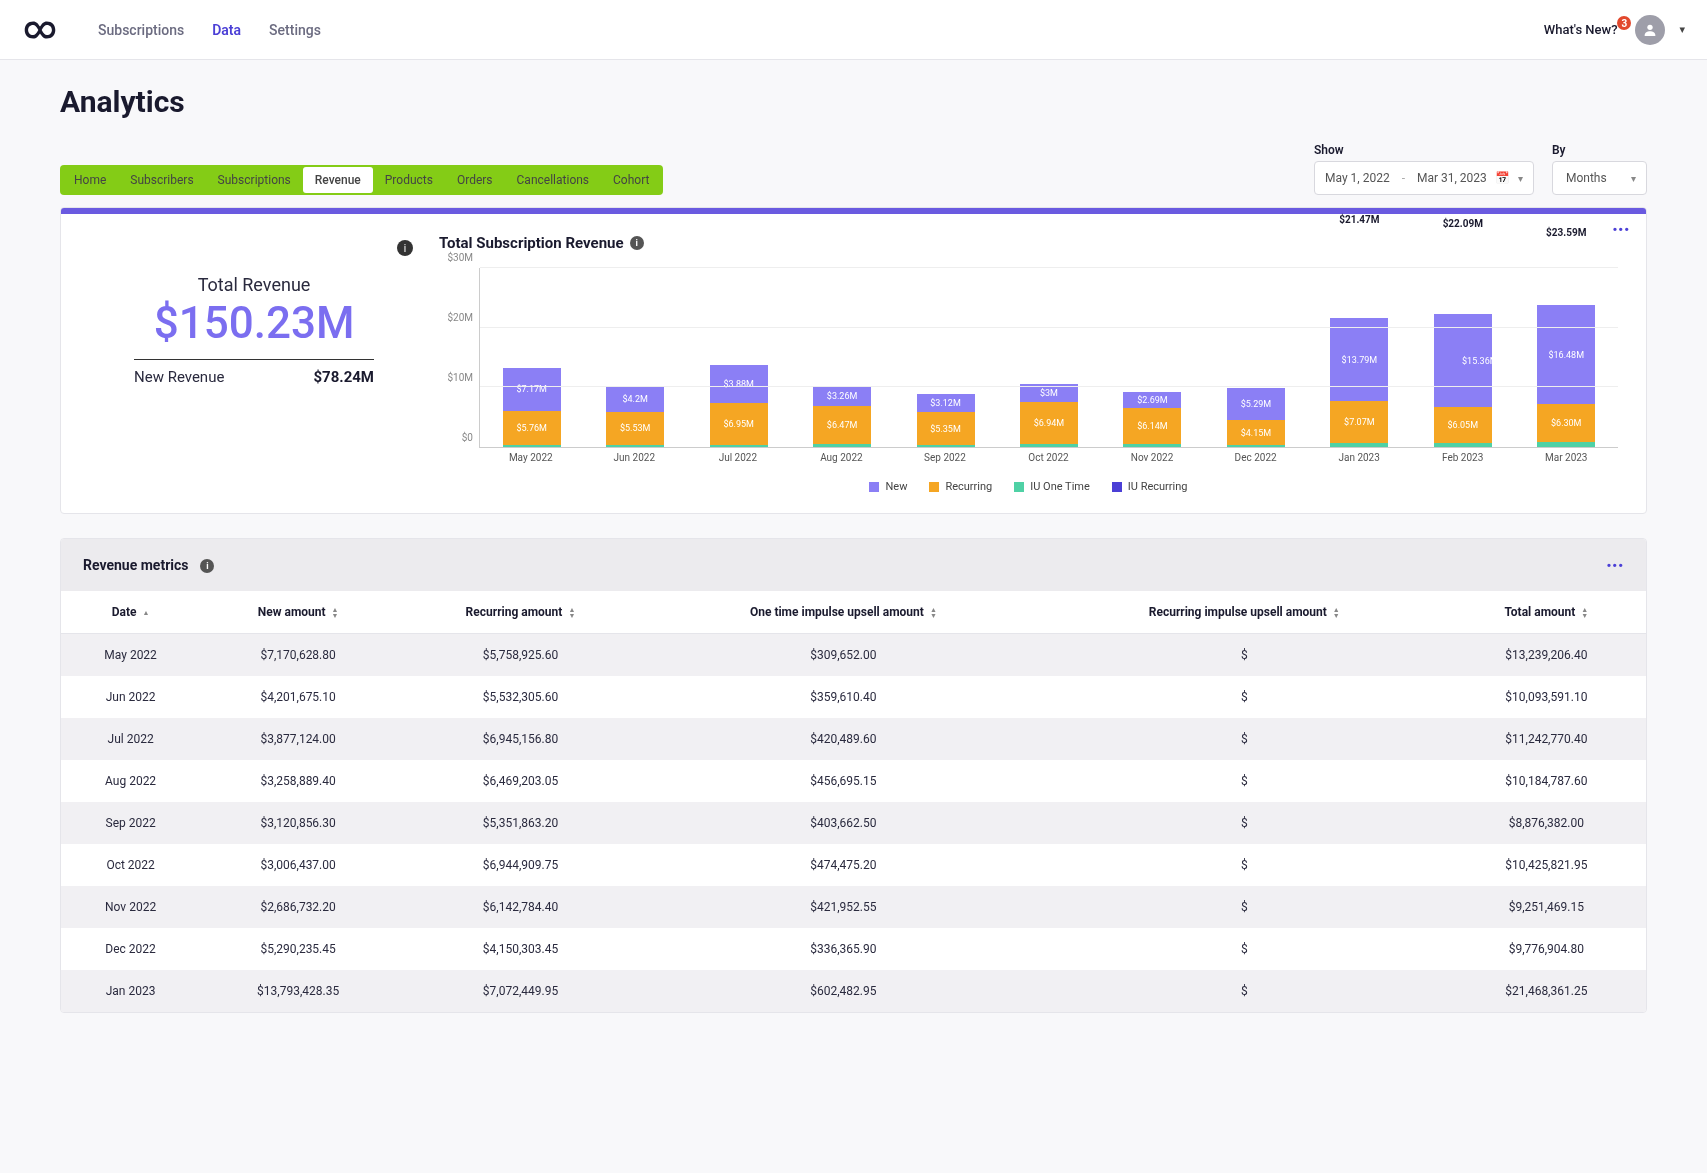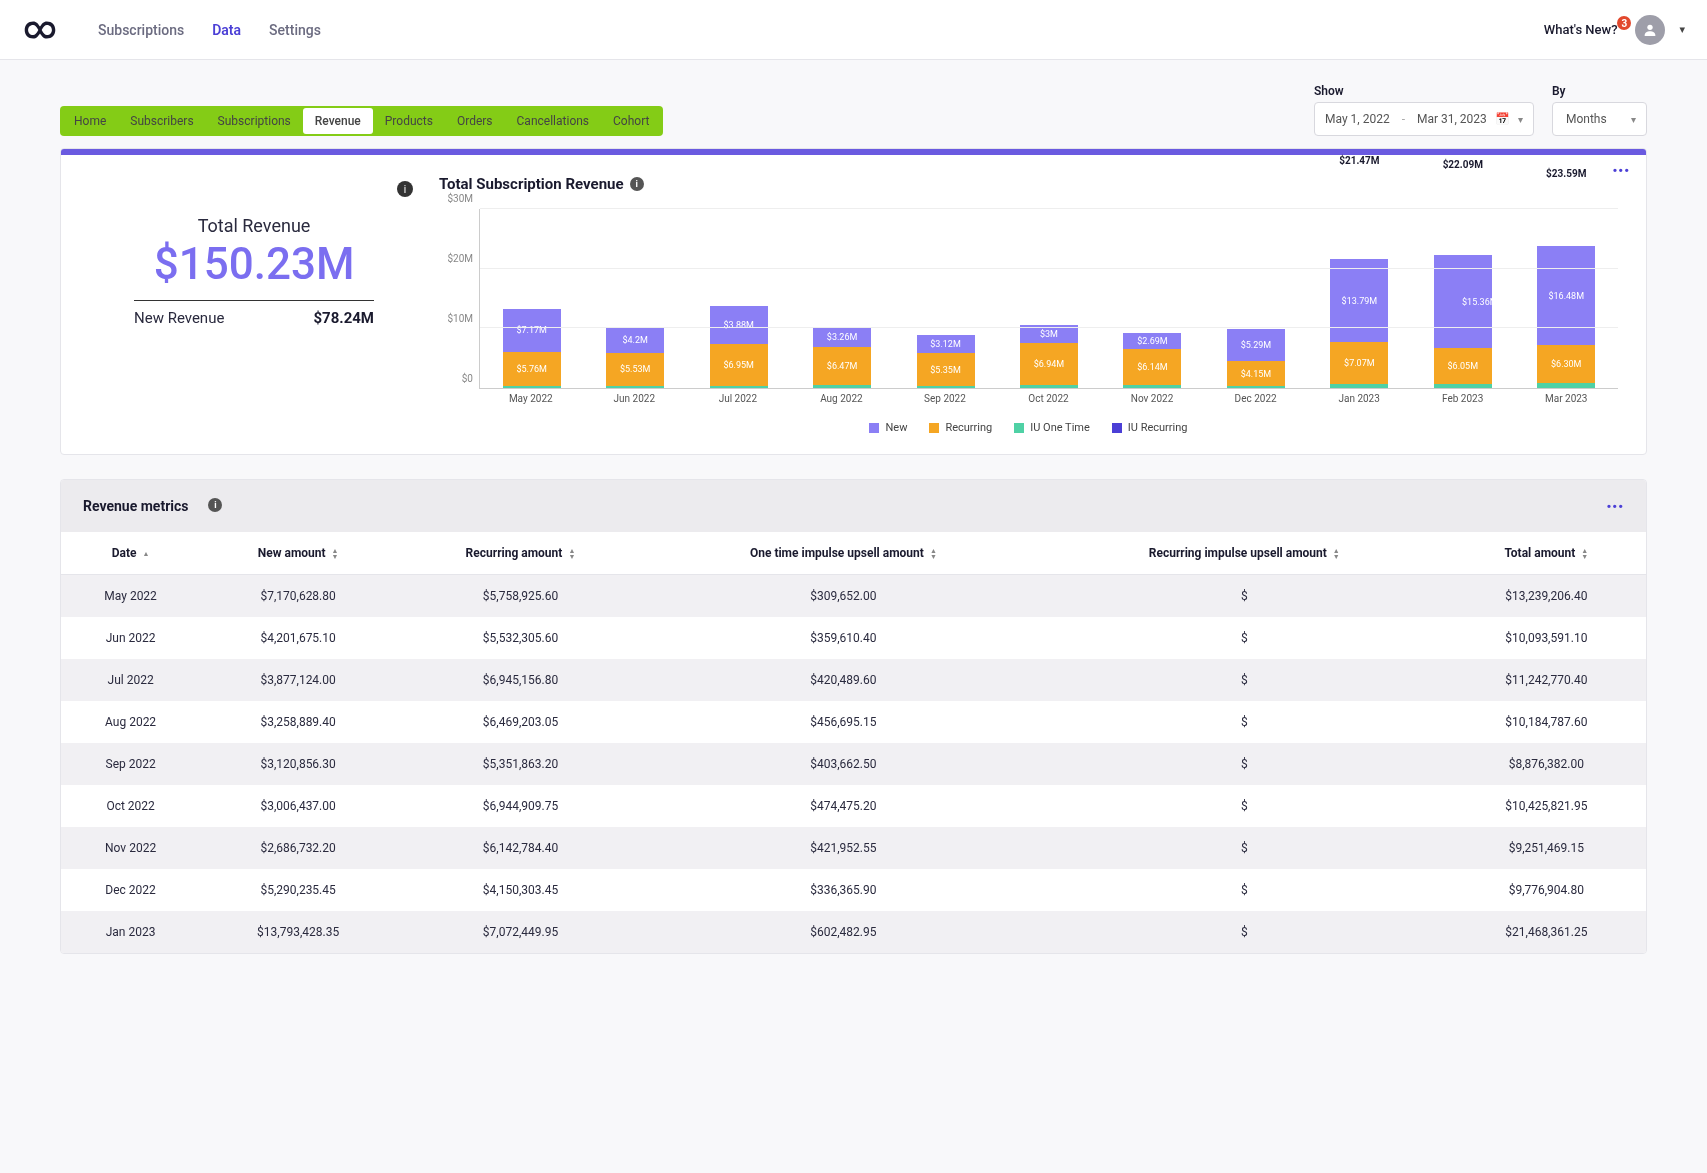--- a/index.html
+++ b/index.html
@@ -69,21 +69,21 @@
 .bar-total { position:absolute; top:-2px; transform:translateY(-100%); font-size:10px; font-weight:700; color:#1a1a2e; white-space:nowrap;}
 .x-labels { position:absolute; left:0; right:0; bottom:0; height:20px; display:flex; }
 .x-label { flex:1; text-align:center; font-size:10px; color:#555; padding-top:4px;}
 .legend { display:flex; gap:22px; justify-content:center; margin-top: 12px; }
 .legend-item { display:flex; align-items:center; gap:6px; font-size:11px; color:#444;}
 .swatch { width:10px; height:10px; }
 
 
 .table-card { background:#fff; border:1px solid #e5e5ea; border-radius:4px; margin-top:24px; overflow:hidden;}
 .table-header { background:#ecebee; padding: 18px 22px; display:flex; justify-content:space-between; align-items:center;}
-.table-title { font-size:14px; font-weight:700; display:flex; align-items:flex-start; gap:20px;}
+.table-title { font-size:14px; font-weight:700; display:flex; align-items:flex-end; gap:12px;}
 .table-menu { color:#4b3fd6; font-weight:900; letter-spacing:1px; cursor:pointer; }
 table { width:100%; border-collapse:collapse; }
 thead th { background:#fff; padding: 14px 10px; font-size:12px; font-weight:700; text-align:center; border-bottom:1px solid #e5e5ea; position:relative;}
 .sort-icons { display:inline-flex; flex-direction:column; font-size:7px; line-height:6px; margin-left:6px; color:#888; vertical-align:middle;}
 tbody tr:nth-child(odd) { background:#f1f0f3; }
 tbody td { padding: 14px 10px; font-size:12px; text-align:center; color:#2a2a3e; }
 </style>
 </head>
 <body>
 
@@ -107,20 +107,21 @@
       <svg width="16" height="16" viewBox="0 0 24 24" fill="#fff">
           <circle cx="12" cy="8" r="4"></circle>
           <path d="M4 20c0-4 4-6 8-6s8 2 8 6v1H4z"></path>
         </svg>
     </div>
     <span class="chev">▾</span>
   </div>
 </div>
 
 <div class="page">
+  <h1 class="page-title">Analytics</h1>
 
   <div class="tab-filter-row">
     <div class="tabs" id="tabs">
         <div class="tab">Home</div>
         <div class="tab">Subscribers</div>
         <div class="tab">Subscriptions</div>
         <div class="tab active">Revenue</div>
         <div class="tab">Products</div>
         <div class="tab">Orders</div>
         <div class="tab">Cancellations</div>

